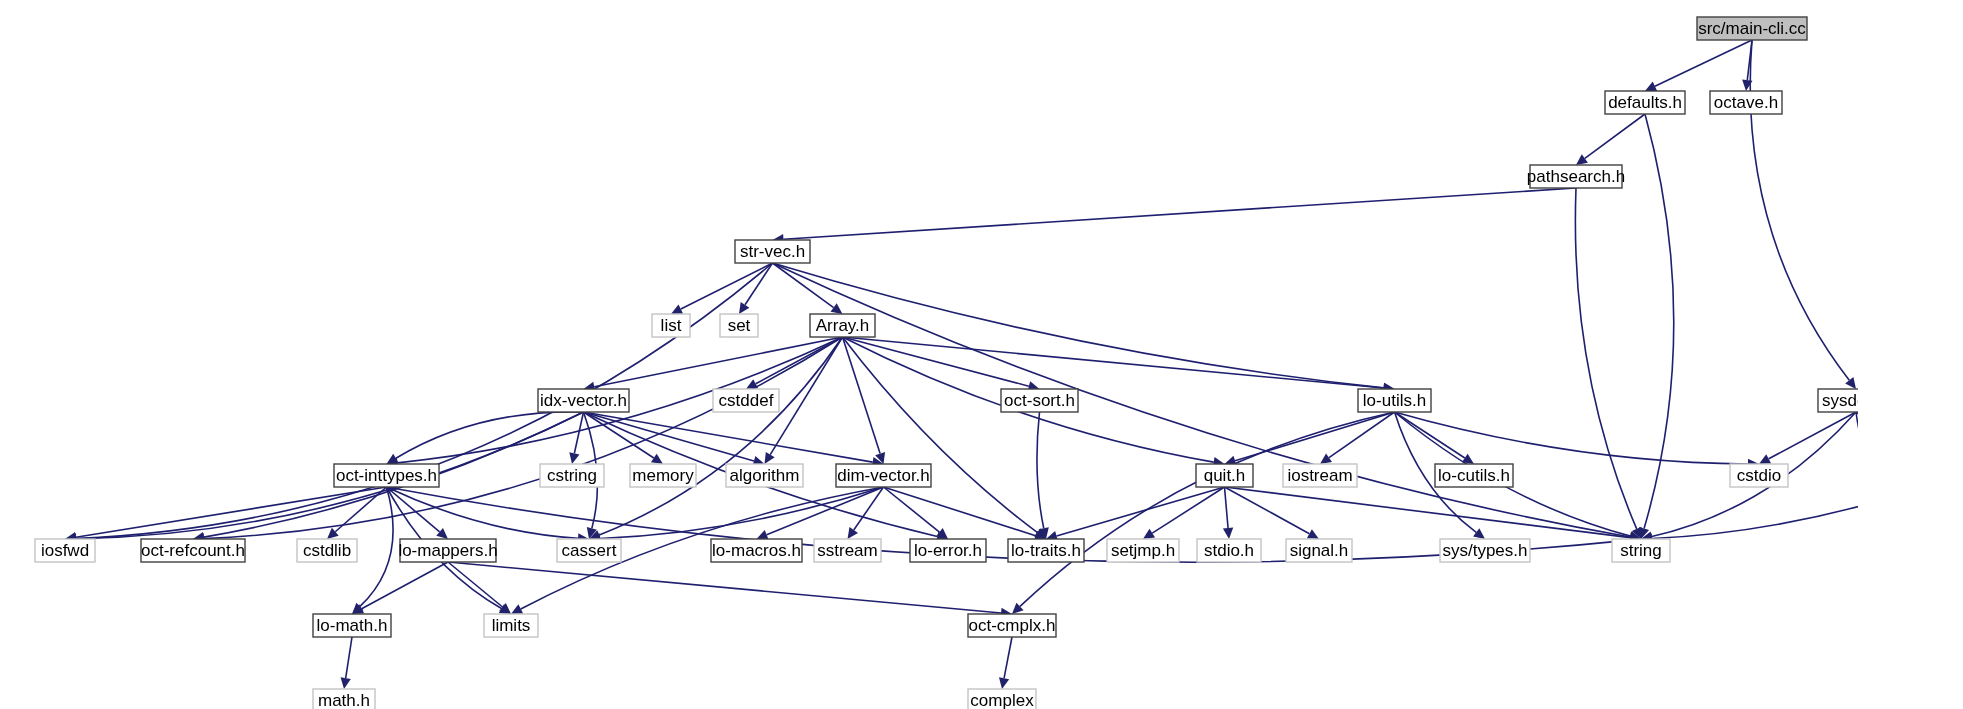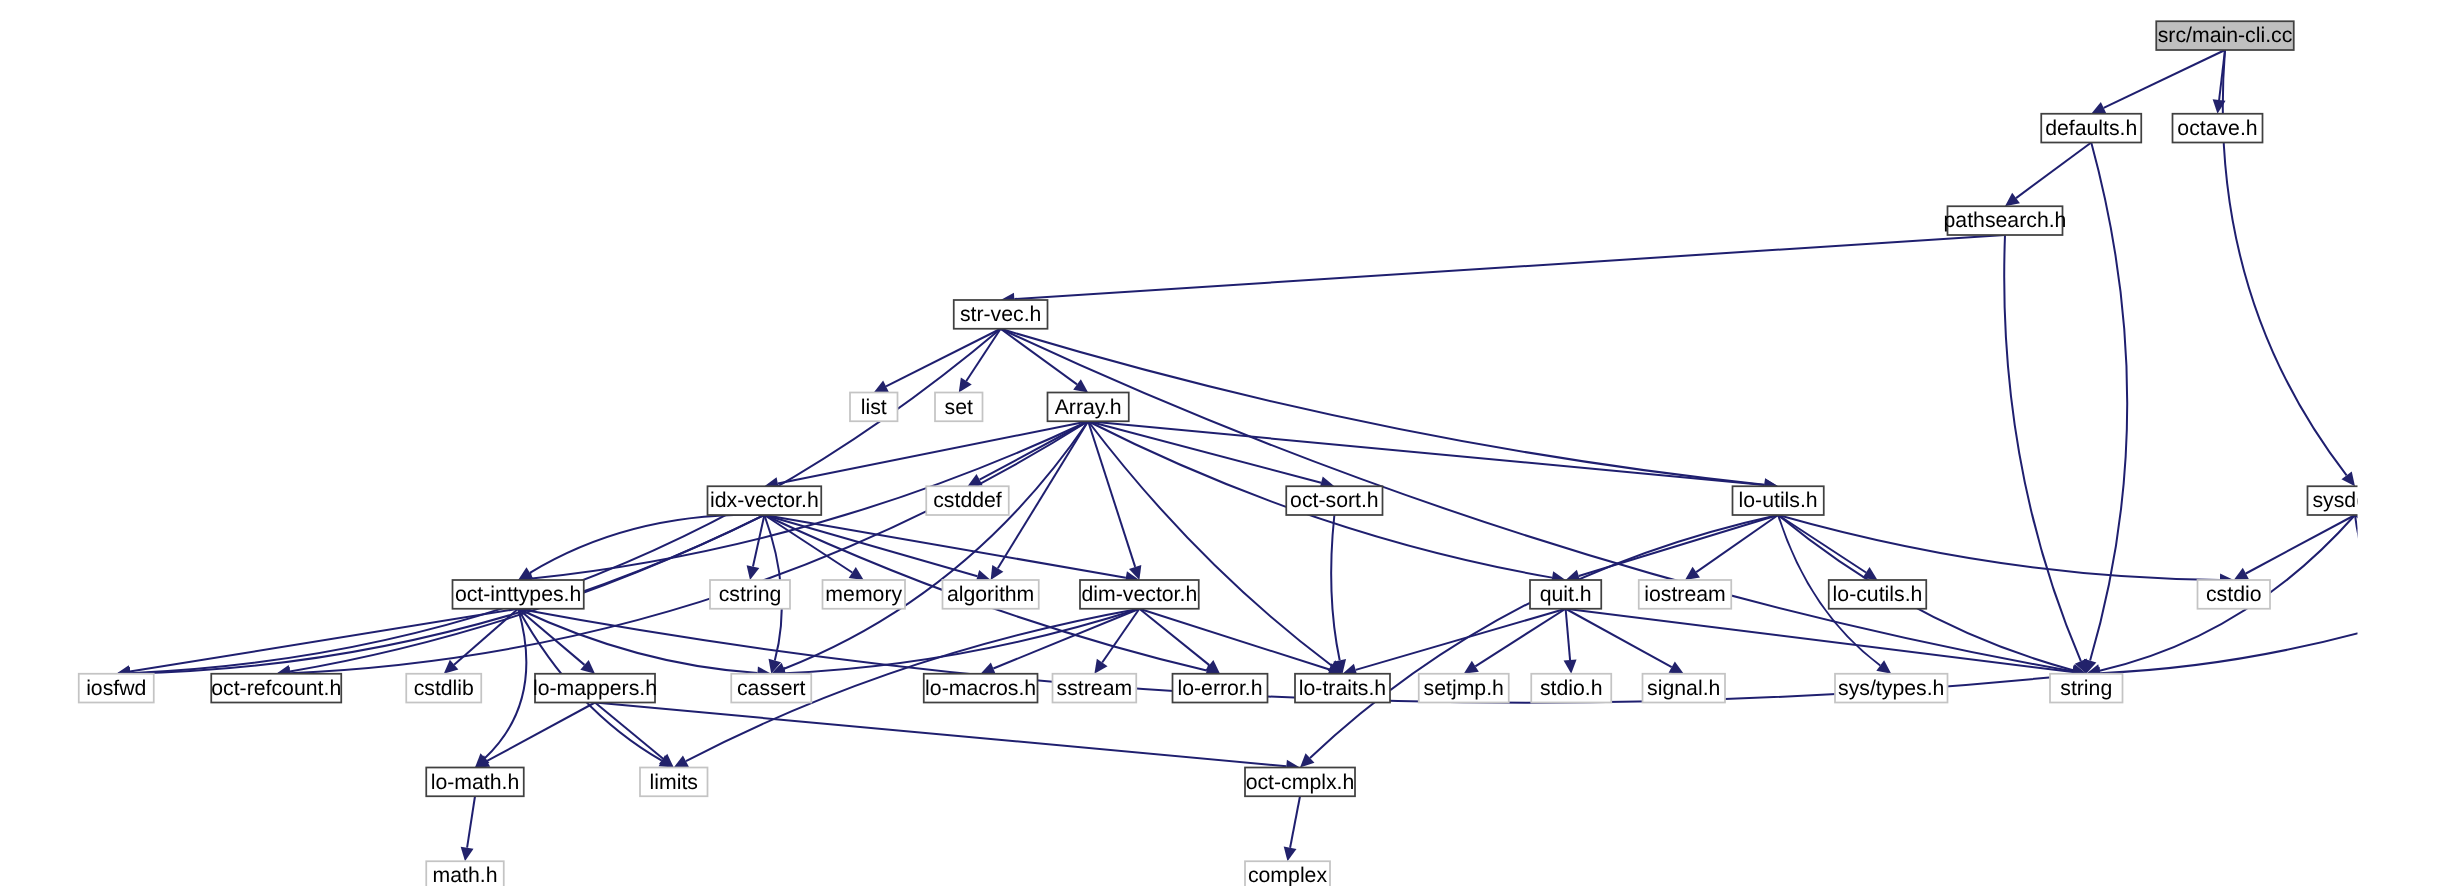--- a/index.html
+++ b/index.html
@@ -1,17 +1,17 @@
 <!DOCTYPE html>
 <html><head>
 <meta charset="utf-8">
 <style>
   html,body{margin:0;padding:0;background:#ffffff;}
   body{font-family:"Liberation Sans",sans-serif;}
-  #graph-wrap{position:relative;width:1858px;height:709px;background:#fff;overflow:hidden;padding-left:28px;}
+  #graph-wrap{position:relative;width:1858px;height:709px;background:#fff;overflow:hidden;}
   svg.graph{display:block;width:1963px;height:709px;}
   .edge{fill:none;stroke:#1f1f6f;stroke-width:1.6px;}
   .arrow{fill:#22226b;stroke:none;}
   .node-rect{stroke-width:1.4px;}
   .node-label{font-family:"Liberation Sans",sans-serif;font-size:17px;fill:#000000;
                dominant-baseline:middle;text-anchor:middle;}
 </style>
 </head>
 <body>
 

